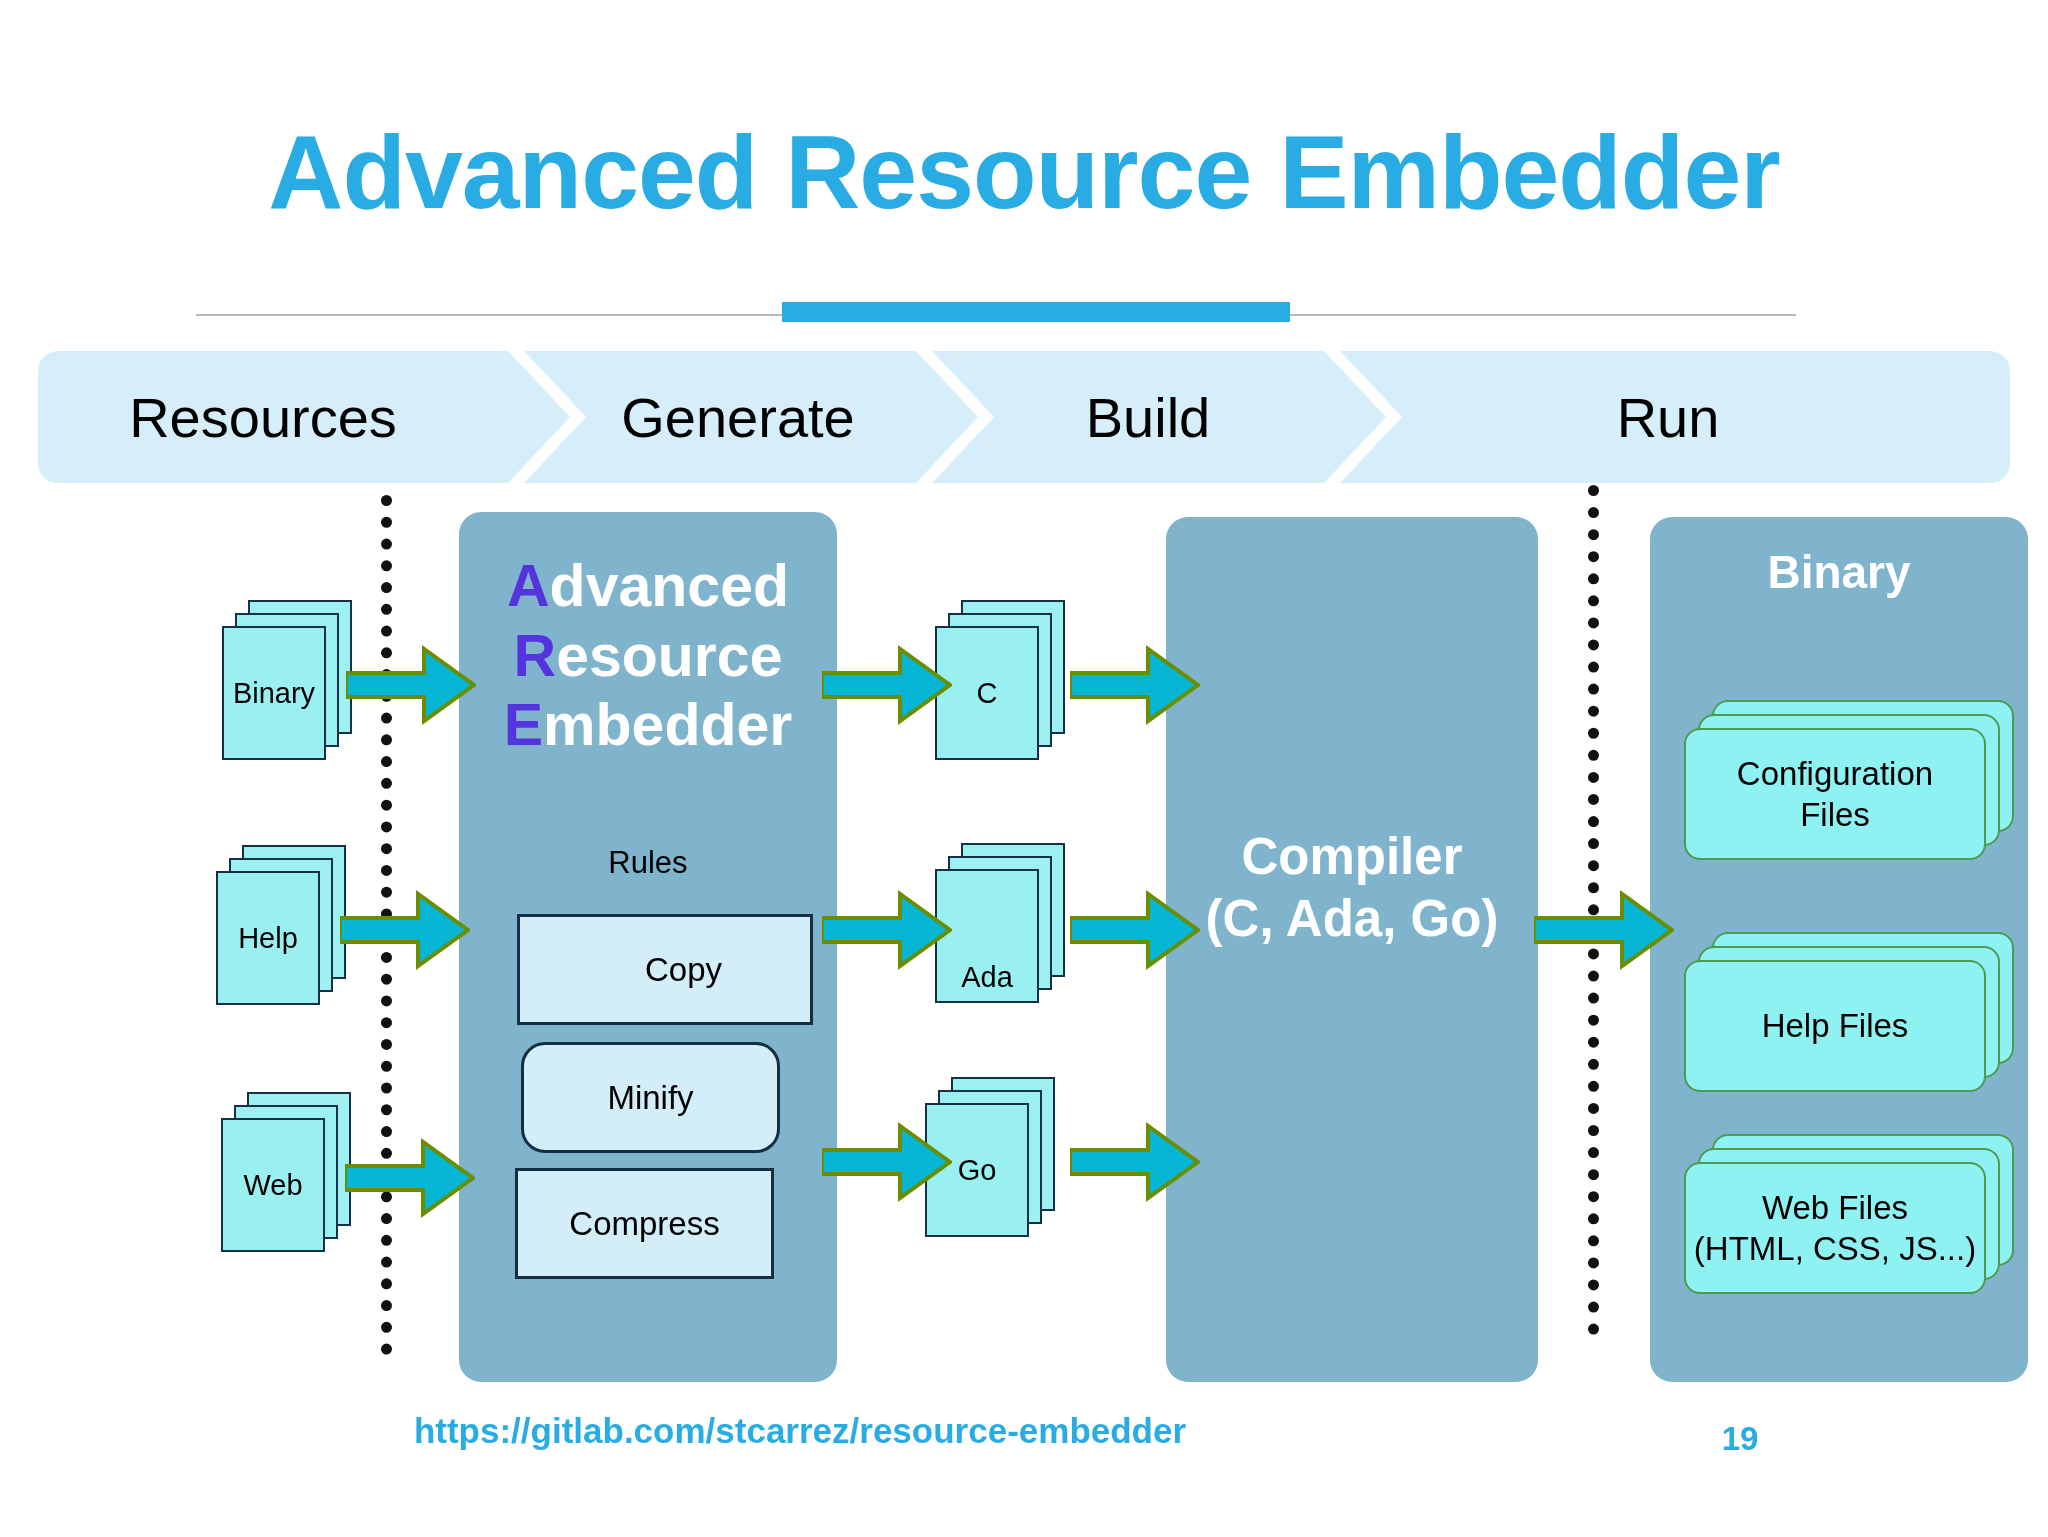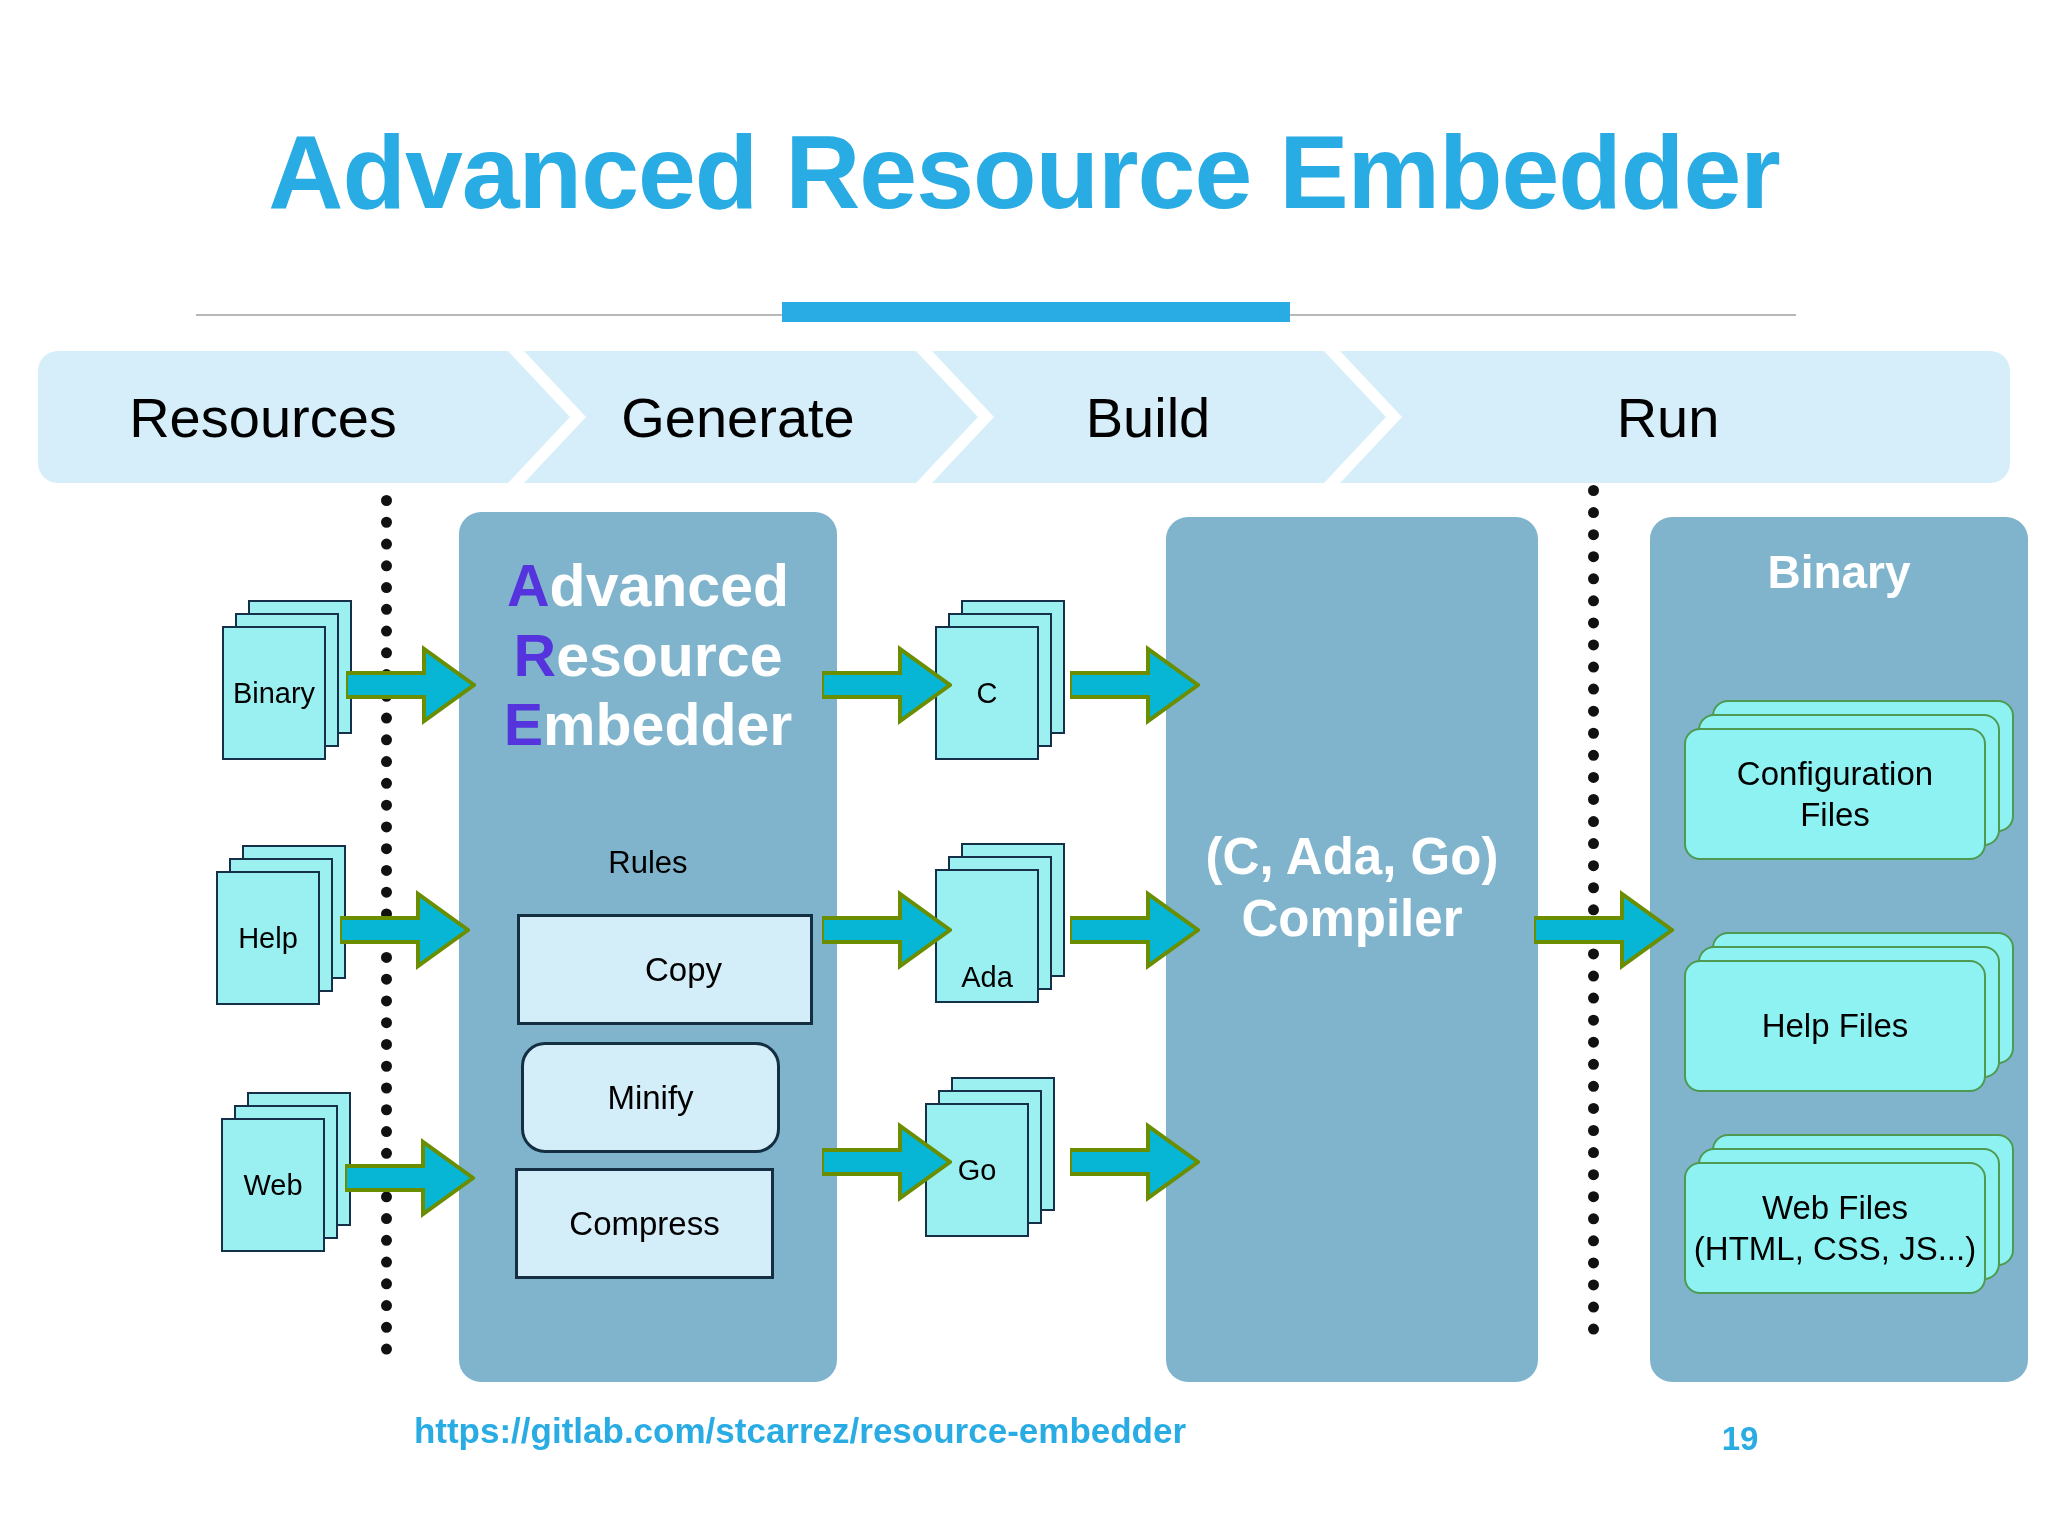--- a/index.html
+++ b/index.html
@@ -188,22 +188,22 @@
 </div>
 
 <div class="stack" id="out-2" style="left:925px;top:1077px;width:130px;height:188px;">
   <div class="sheet" style="left:26px;top:0;width:104px;height:134px;"></div>
   <div class="sheet" style="left:13px;top:13px;width:104px;height:134px;"></div>
   <div class="sheet front" style="left:0;top:26px;width:104px;height:134px;"></div>
   <div class="lbl" style="left:0;top:26px;width:104px;height:134px;">Go</div>
 </div>
 
 <div id="compiler-text">
+  <div>Compiler</div>
   <div>(C, Ada, Go)</div>
-  <div>Compiler</div>
 </div>
 
 <div id="run-title">
   <div>Binary</div>
 </div>
 
 <div class="rcard" style="left:1684px;top:700px;width:330px;height:186px;">
   <div class="sheet" style="left:28px;top:0;width:302px;height:132px;"></div>
   <div class="sheet" style="left:14px;top:14px;width:302px;height:132px;"></div>
   <div class="sheet" style="left:0;top:28px;width:302px;height:132px;"></div>

